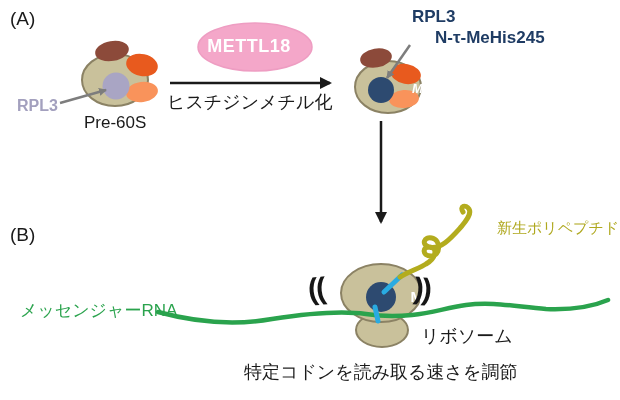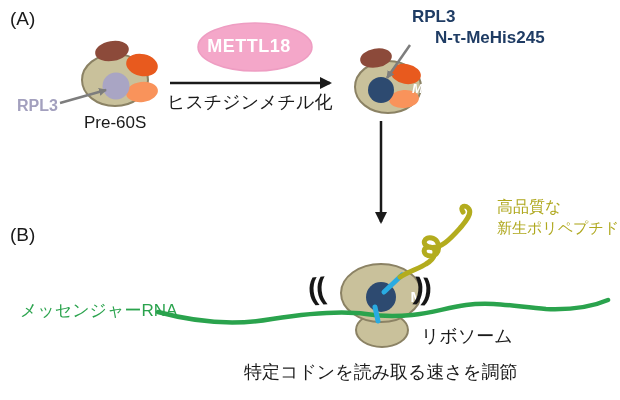--- a/index.html
+++ b/index.html
@@ -108,20 +108,19 @@
   <div class="lbl panel-label" style="left:10px;top:224px;">(B)</div>
 
   <div class="lbl mrna-text" style="left:20px;top:301px;">メッセンジャーRNA</div>
 
 
   <div class="lbl me-label me-b">Me</div>
 
   <div class="lbl vib vib-left">((</div>
   <div class="lbl vib vib-right">))</div>
 
-  <div class="lbl olive-text" style="left:497px;top:198px;font-size:16px;">高品質な</div>
   <div class="lbl olive-text" style="left:497px;top:219px;">新生ポリペプチド</div>
 
   <div class="lbl ribosome-text" style="left:421px;top:326px;">リボソーム</div>
 
   <div class="lbl caption" style="left:244px;top:362px;">特定コドンを読み取る速さを調節</div>
 
 </div>
 
 </body></html>

